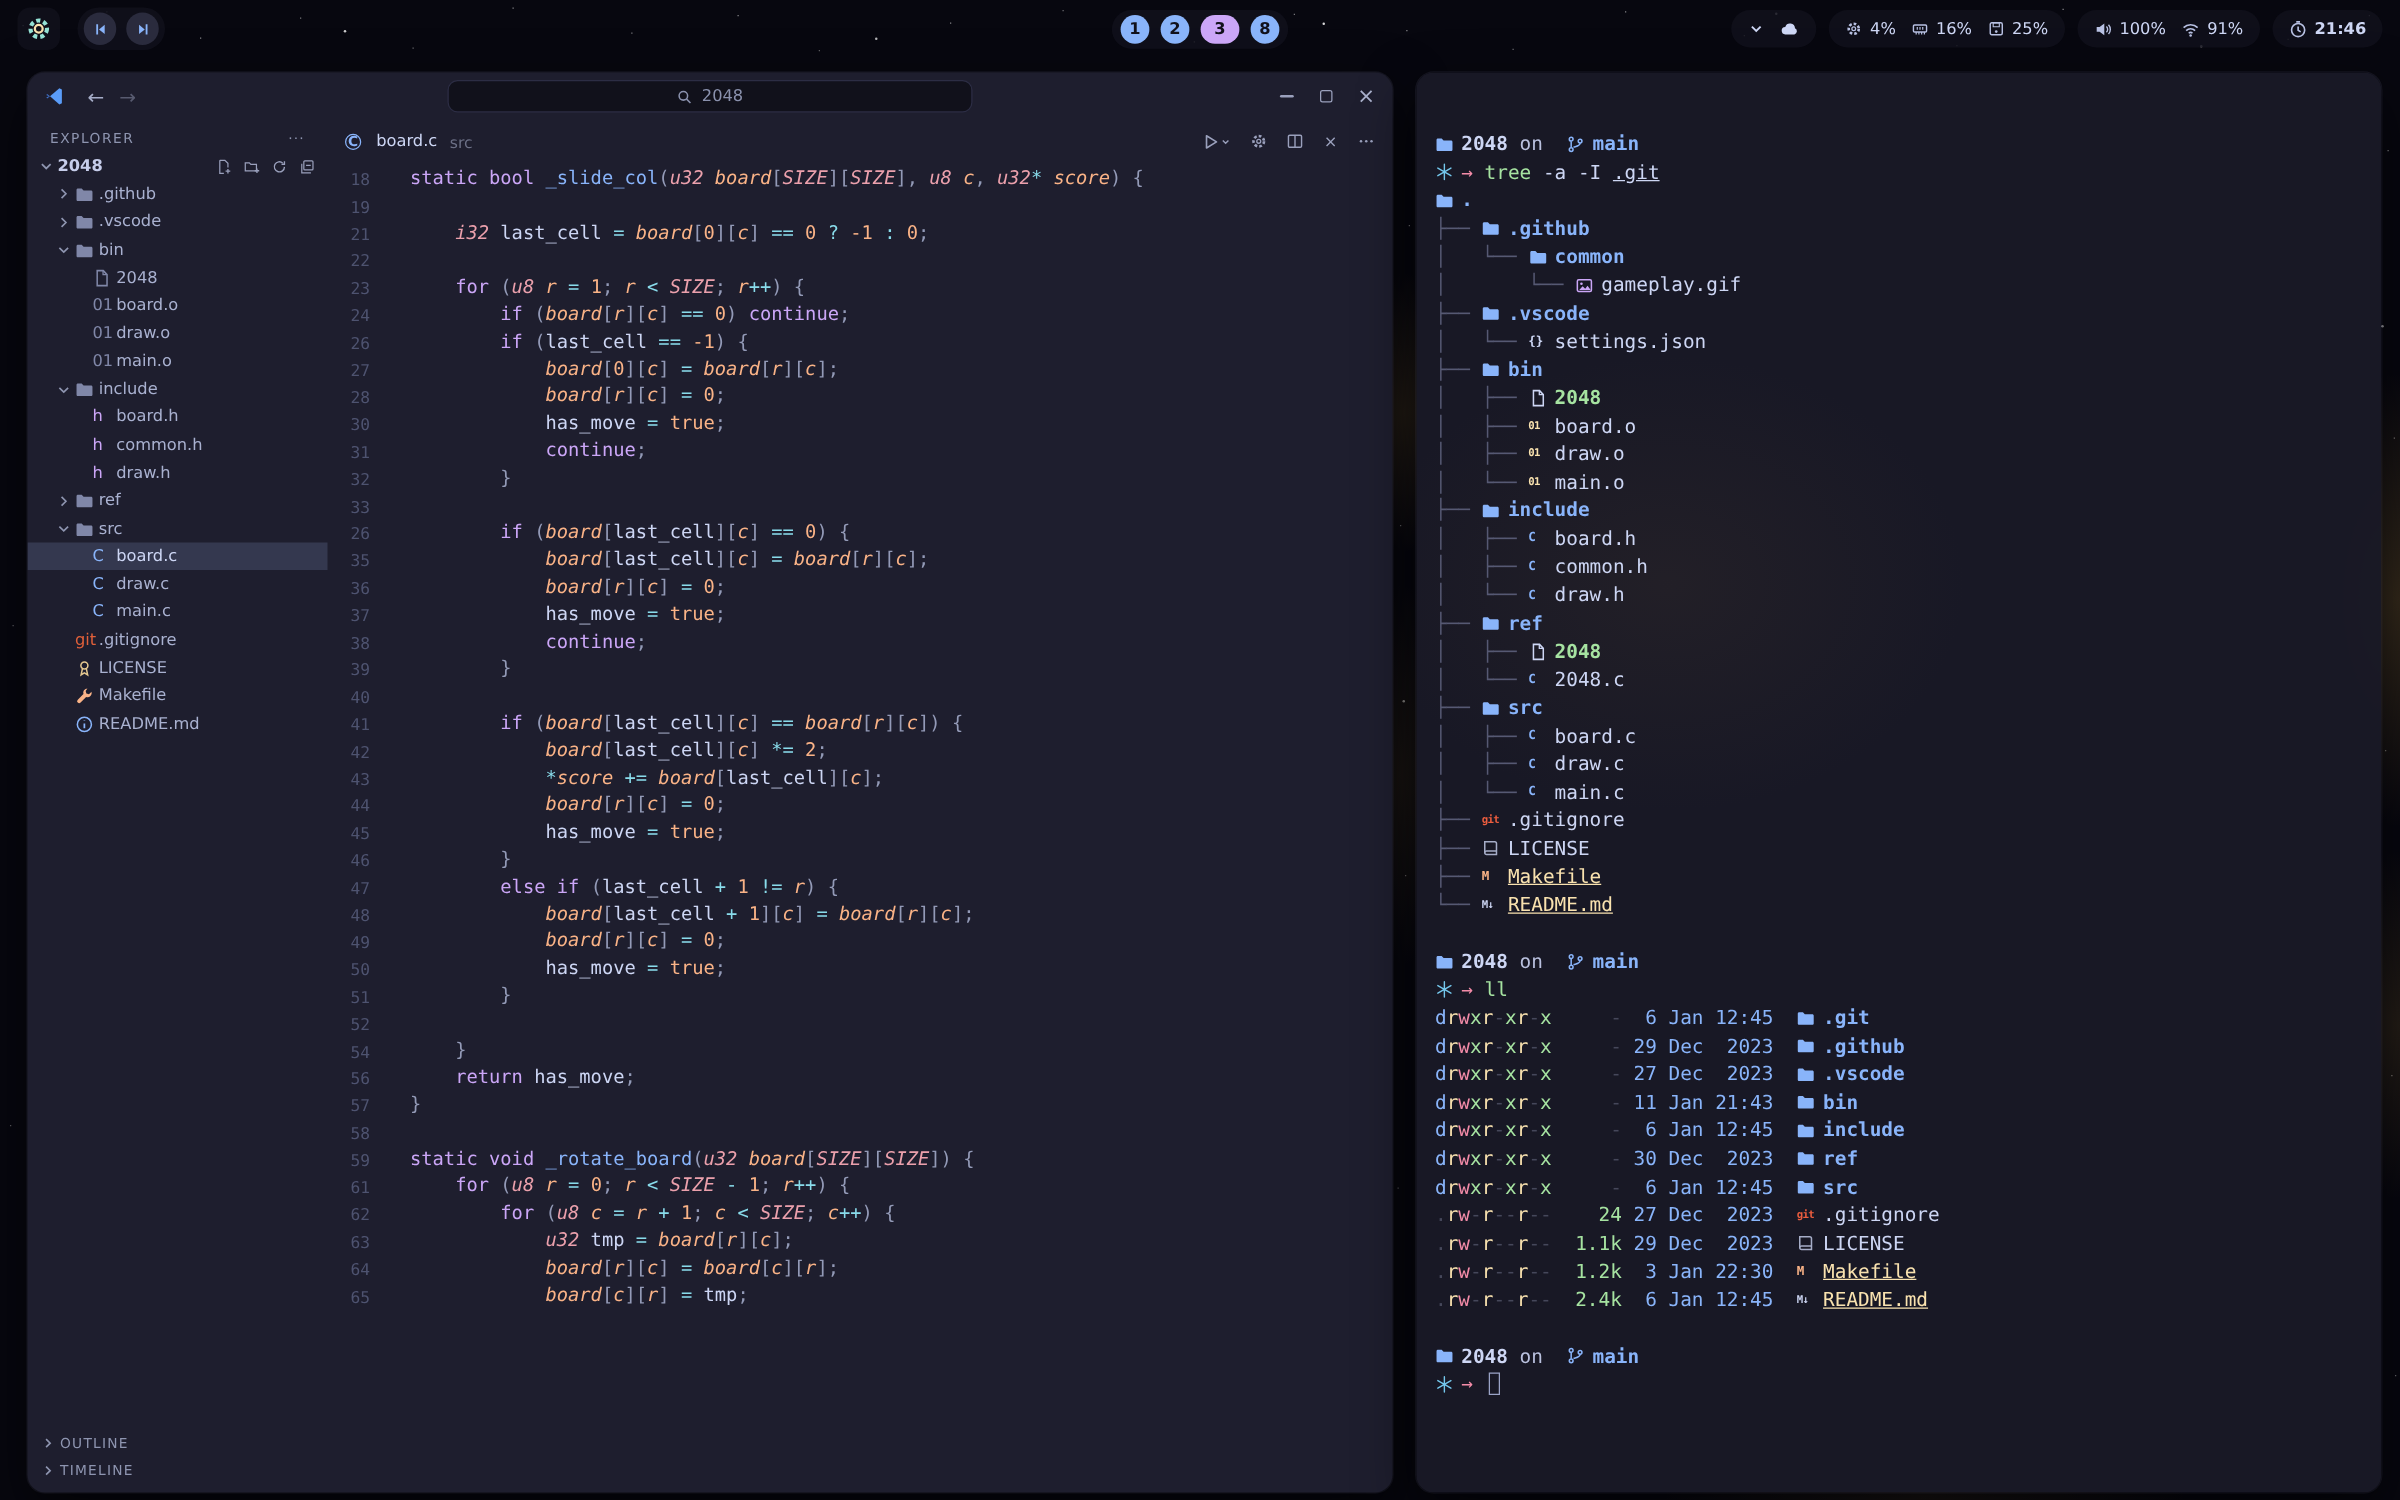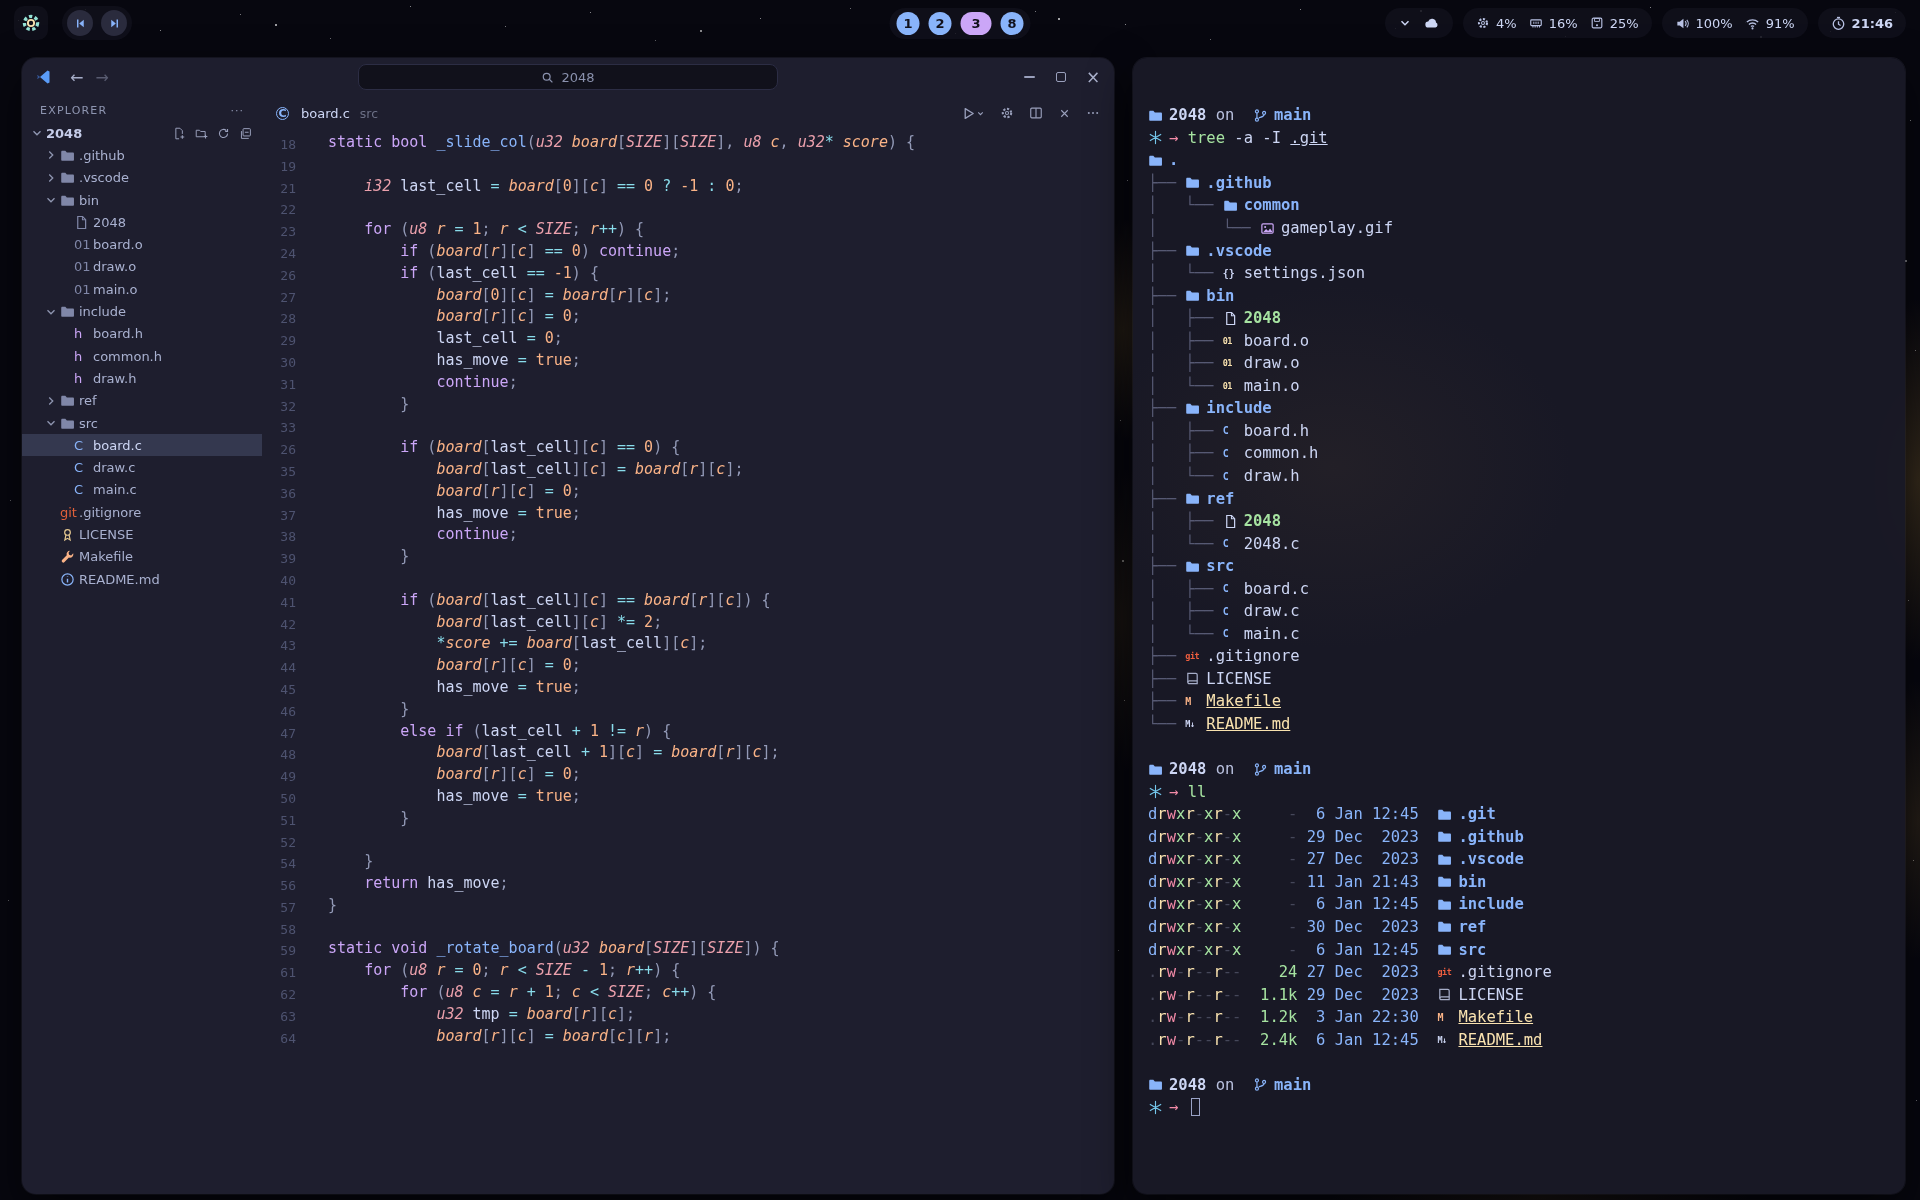--- a/index.html
+++ b/index.html
@@ -492,20 +492,38 @@
           <div class="row" style="padding-left: 38px;">
             <span class="x-ic ic-info">
               <svg viewBox="0 0 16 16" width="15" height="15">
                 <circle cx="8" cy="8" r="6" fill="none" stroke="currentColor" stroke-width="1.3"></circle>
                 <path d="M8 7.2v4M8 4.6v.5" stroke="currentColor" stroke-width="1.5"></path>
               </svg>
             </span>
             <span class="lbl">README.md</span>
           </div>
         </div>
+      <div class="sb-bottom">
+        <div class="row">
+          <span class="chev">
+              <svg viewBox="0 0 16 16" width="13" height="13">
+                <path d="M6 4l4 4-4 4" fill="none" stroke="currentColor" stroke-width="1.6"></path>
+              </svg>
+            </span>
+          <span class="lbl">OUTLINE</span>
+        </div>
+        <div class="row">
+          <span class="chev">
+              <svg viewBox="0 0 16 16" width="13" height="13">
+                <path d="M6 4l4 4-4 4" fill="none" stroke="currentColor" stroke-width="1.6"></path>
+              </svg>
+            </span>
+          <span class="lbl">TIMELINE</span>
+        </div>
+      </div>
     </div>
 
     <div class="editor-col">
       <div class="tabbar">
         <span class="x-ic ic-c" style="width:17px">
             <span style="font-weight:bold;font-size:11px;border:1.2px solid currentColor;border-radius:50%;width:13px;height:13px;display:inline-flex;align-items:center;justify-content:center">C</span>
           </span>
         <span class="tab-file">board.c</span>
         <span class="tab-dim">src</span>
         <span class="tab-actions">
@@ -575,24 +593,20 @@
             </div>
             <div class="cl">
               <span class="ln">27</span>
               <span class="lc"><span class="tk-p">            </span><span class="tk-a">board</span><span class="tk-b">[</span><span class="tk-n">0</span><span class="tk-b">][</span><span class="tk-a">c</span><span class="tk-b">]</span><span class="tk-p"> </span><span class="tk-o">=</span><span class="tk-p"> </span><span class="tk-a">board</span><span class="tk-b">[</span><span class="tk-a">r</span><span class="tk-b">][</span><span class="tk-a">c</span><span class="tk-b">];</span></span>
             </div>
             <div class="cl">
               <span class="ln">28</span>
               <span class="lc"><span class="tk-p">            </span><span class="tk-a">board</span><span class="tk-b">[</span><span class="tk-a">r</span><span class="tk-b">][</span><span class="tk-a">c</span><span class="tk-b">]</span><span class="tk-p"> </span><span class="tk-o">=</span><span class="tk-p"> </span><span class="tk-n">0</span><span class="tk-b">;</span></span>
             </div>
             <div class="cl">
-              <span class="ln">29</span>
-              <span class="lc"><span class="tk-p">            </span><span class="tk-p">last_cell </span><span class="tk-o">=</span><span class="tk-p"> </span><span class="tk-n">0</span><span class="tk-b">;</span></span>
-            </div>
-            <div class="cl">
               <span class="ln">30</span>
               <span class="lc"><span class="tk-p">            </span><span class="tk-p">has_move </span><span class="tk-o">=</span><span class="tk-p"> </span><span class="tk-n">true</span><span class="tk-b">;</span></span>
             </div>
             <div class="cl">
               <span class="ln">31</span>
               <span class="lc"><span class="tk-p">            </span><span class="tk-k">continue</span><span class="tk-b">;</span></span>
             </div>
             <div class="cl">
               <span class="ln">32</span>
               <span class="lc"><span class="tk-p">        </span><span class="tk-b">}</span></span>
@@ -705,20 +719,24 @@
               <span class="ln">62</span>
               <span class="lc"><span class="tk-p">        </span><span class="tk-k">for</span><span class="tk-p"> </span><span class="tk-b">(</span><span class="tk-y">u8</span><span class="tk-p"> </span><span class="tk-a">c</span><span class="tk-p"> </span><span class="tk-o">=</span><span class="tk-p"> </span><span class="tk-a">r</span><span class="tk-p"> </span><span class="tk-o">+</span><span class="tk-p"> </span><span class="tk-n">1</span><span class="tk-b">;</span><span class="tk-p"> </span><span class="tk-a">c</span><span class="tk-p"> </span><span class="tk-o">&lt;</span><span class="tk-p"> </span><span class="tk-y">SIZE</span><span class="tk-b">;</span><span class="tk-p"> </span><span class="tk-a">c</span><span class="tk-o">++</span><span class="tk-b">)</span><span class="tk-p"> </span><span class="tk-b">{</span></span>
             </div>
             <div class="cl">
               <span class="ln">63</span>
               <span class="lc"><span class="tk-p">            </span><span class="tk-y">u32</span><span class="tk-p"> tmp </span><span class="tk-o">=</span><span class="tk-p"> </span><span class="tk-a">board</span><span class="tk-b">[</span><span class="tk-a">r</span><span class="tk-b">][</span><span class="tk-a">c</span><span class="tk-b">];</span></span>
             </div>
             <div class="cl">
               <span class="ln">64</span>
               <span class="lc"><span class="tk-p">            </span><span class="tk-a">board</span><span class="tk-b">[</span><span class="tk-a">r</span><span class="tk-b">][</span><span class="tk-a">c</span><span class="tk-b">]</span><span class="tk-p"> </span><span class="tk-o">=</span><span class="tk-p"> </span><span class="tk-a">board</span><span class="tk-b">[</span><span class="tk-a">c</span><span class="tk-b">][</span><span class="tk-a">r</span><span class="tk-b">];</span></span>
+            </div>
+            <div class="cl">
+              <span class="ln">65</span>
+              <span class="lc"><span class="tk-p">            </span><span class="tk-a">board</span><span class="tk-b">[</span><span class="tk-a">c</span><span class="tk-b">][</span><span class="tk-a">r</span><span class="tk-b">]</span><span class="tk-p"> </span><span class="tk-o">=</span><span class="tk-p"> tmp</span><span class="tk-b">;</span></span>
             </div>
           </div>
       </div>
     </div>
   </div>
 </div>
 
 <div class="window" id="term-win">
   <div>
       <div class="tl"><span class="tic ic-folder"><svg viewBox="0 0 16 16" width="15" height="15">

